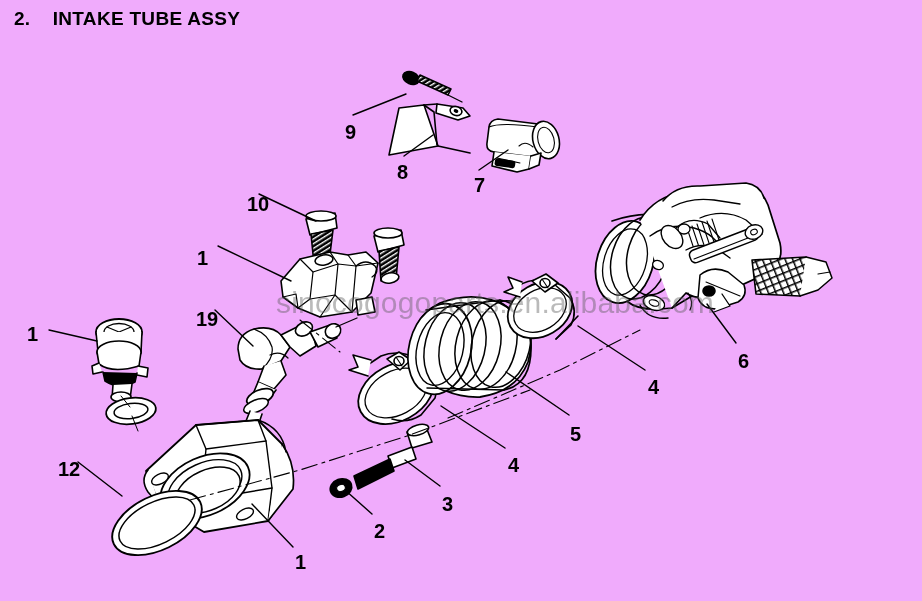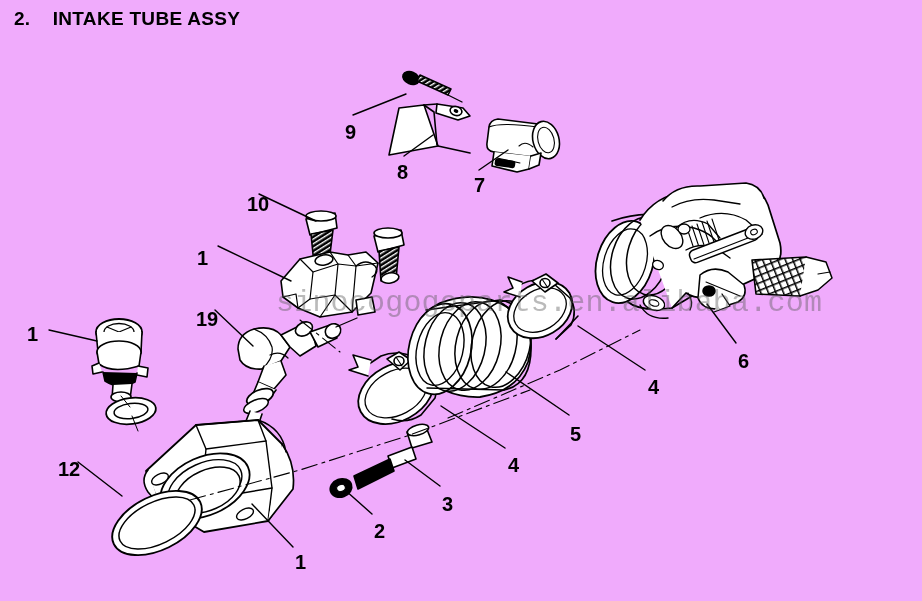--- a/index.html
+++ b/index.html
@@ -40,21 +40,21 @@
     font-size: 20px;
     font-weight: bold;
     color: #000000;
     line-height: 1;
     user-select: none;
   }
   #watermark {
     position: absolute;
     left: 276px;
     top: 286px;
-    font-family: Liberation Mono, monospace;
+    font-family: Liberation Sans, sans-serif;
     font-size: 30px;
     font-weight: 400;
     color: rgba(90, 90, 90, 0.42);
     white-space: nowrap;
     letter-spacing: 0.2px;
     pointer-events: none;
   }
 </style>
 </head>
 <body>

